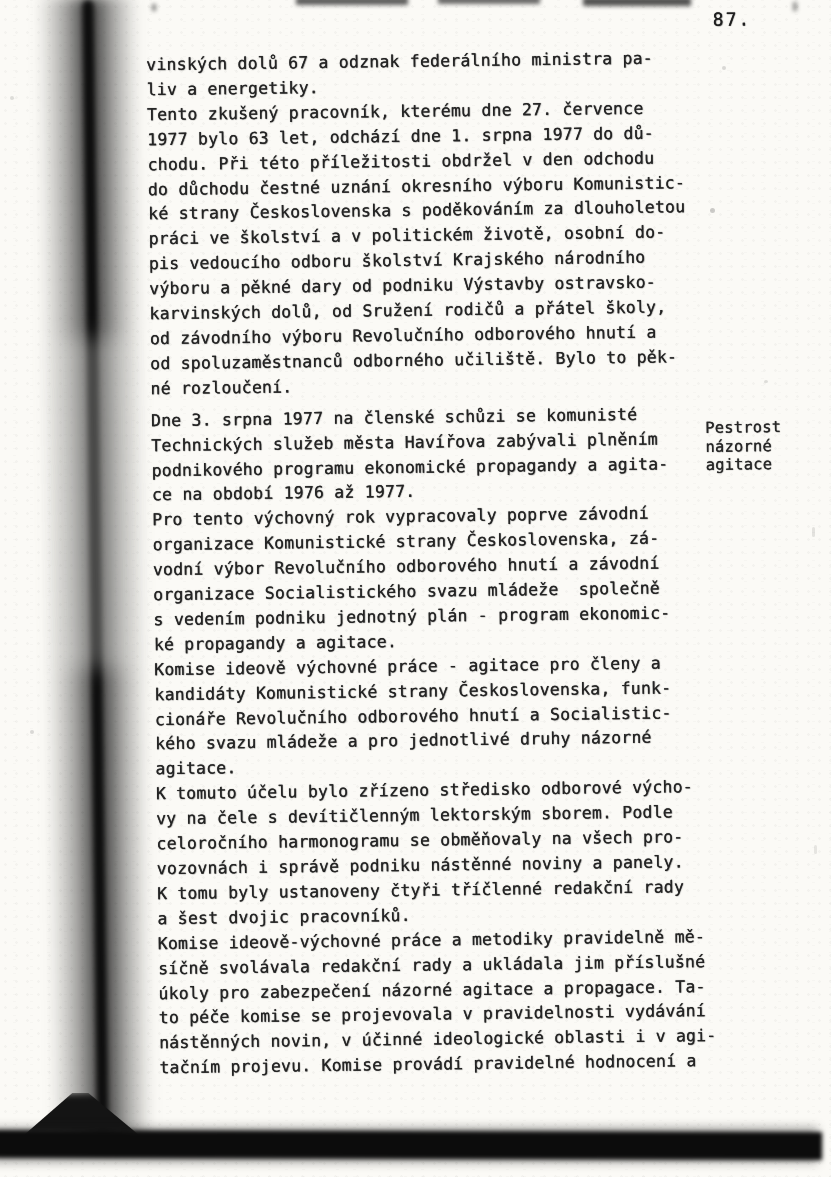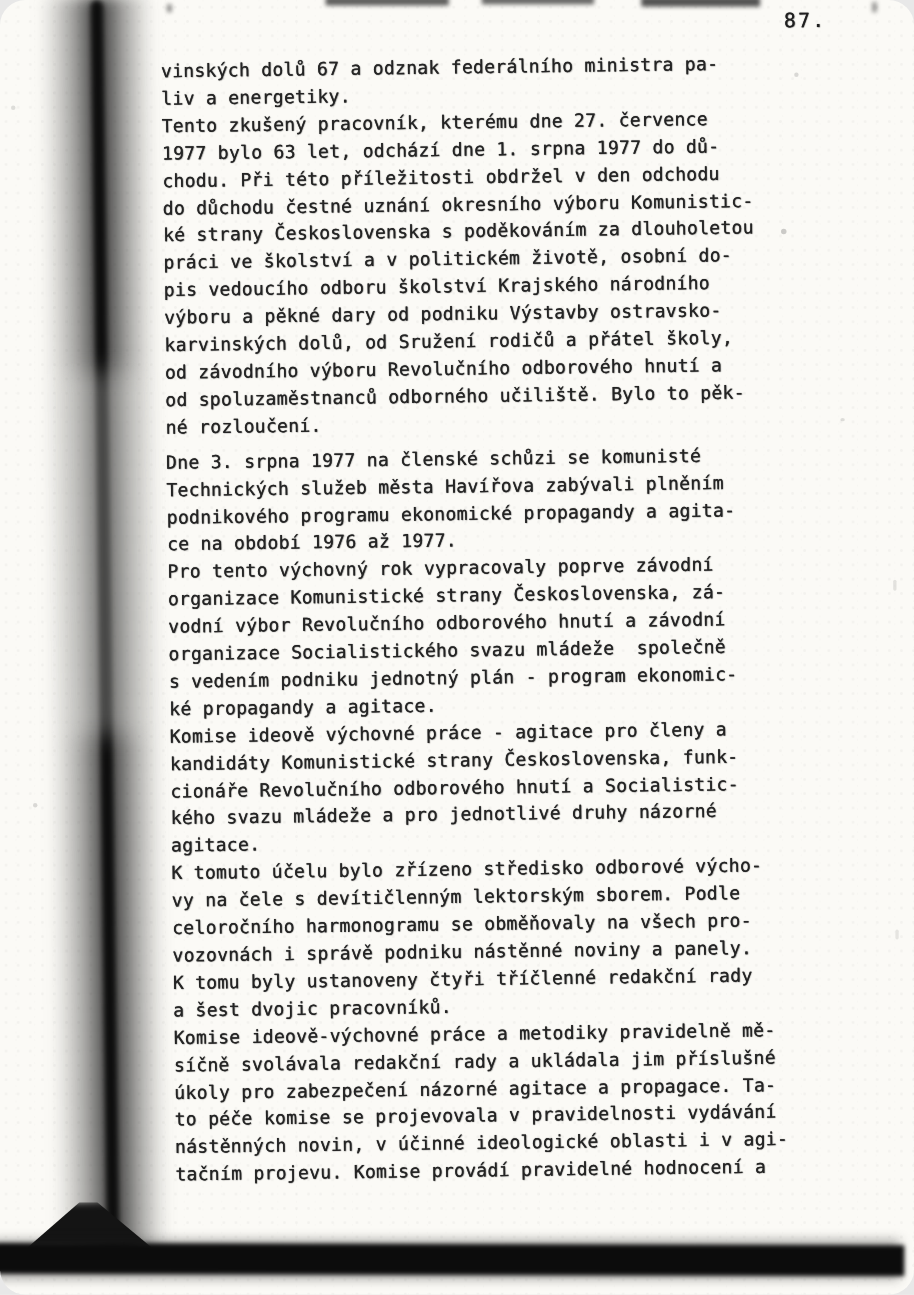--- a/index.html
+++ b/index.html
@@ -5,21 +5,20 @@
   html, body {
     margin: 0; padding: 0;
     background: #e8e8e8;
   }
   .stage {
     position: relative;
     width: 831px; height: 1177px;
     overflow: hidden;
     background: #fbfaf6;
     font-family: "DejaVu Sans Mono", "Liberation Mono", monospace;
-    border-radius: 23px;
   }
   
   .grain {
     position: absolute; inset: 0;
     background-image:
       radial-gradient(rgba(40,40,40,0.035) 1px, transparent 1.4px),
       radial-gradient(rgba(40,40,40,0.025) 1px, transparent 1.4px);
     background-size: 11px 13px, 17px 7px;
     background-position: 0 0, 6px 4px;
     pointer-events: none;
@@ -194,20 +193,25 @@
           <div class="line">a šest dvojic pracovníků.</div>
           <div class="line">Komise ideově-výchovné práce a metodiky pravidelně mě-</div>
           <div class="line">síčně svolávala redakční rady a ukládala jim příslušné</div>
           <div class="line">úkoly pro zabezpečení názorné agitace a propagace. Ta-</div>
           <div class="line">to péče komise se projevovala v pravidelnosti vydávání</div>
           <div class="line">nástěnných novin, v účinné ideologické oblasti i v agi-</div>
           <div class="line">tačním projevu. Komise provádí pravidelné hodnocení a</div>
         </div>
       </div>
 
+    <div class="margin-note">
+        <div class="line">Pestrost</div>
+        <div class="line">názorné</div>
+        <div class="line">agitace</div>
+      </div>
 
   </div>
 
   <div class="gutter-flare"></div>
   <div class="bottom-band-soft"></div>
   <div class="bottom-band"></div>
 
 </div>
 
 </body></html>

